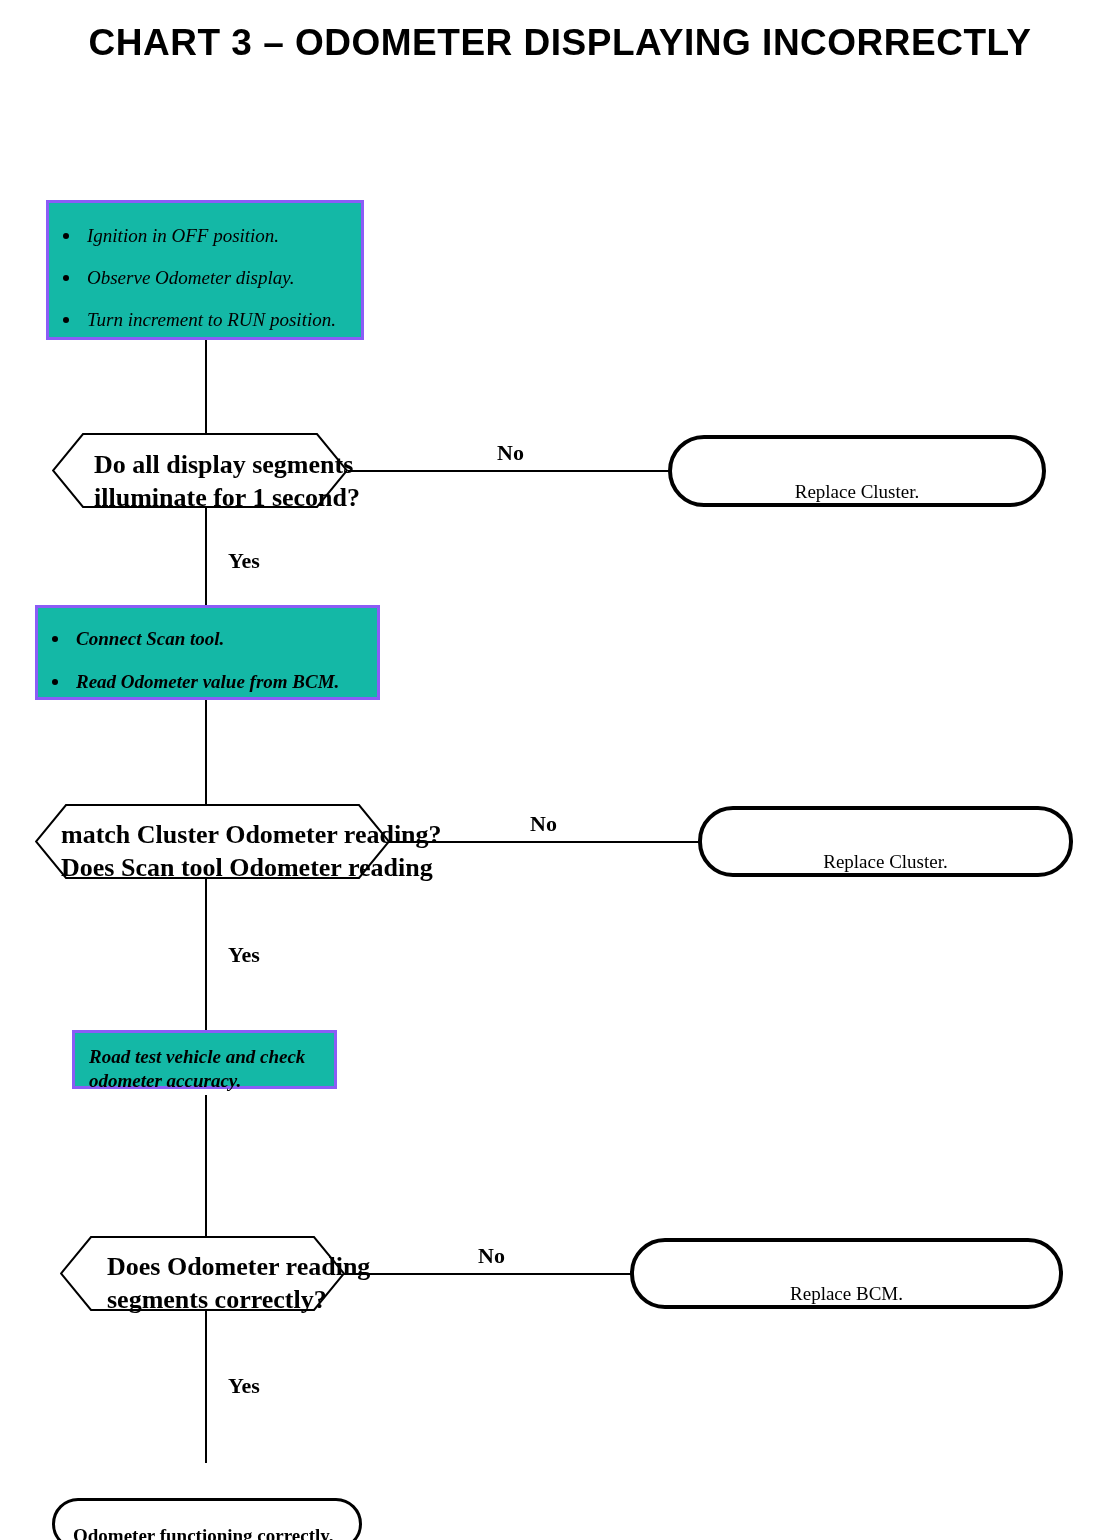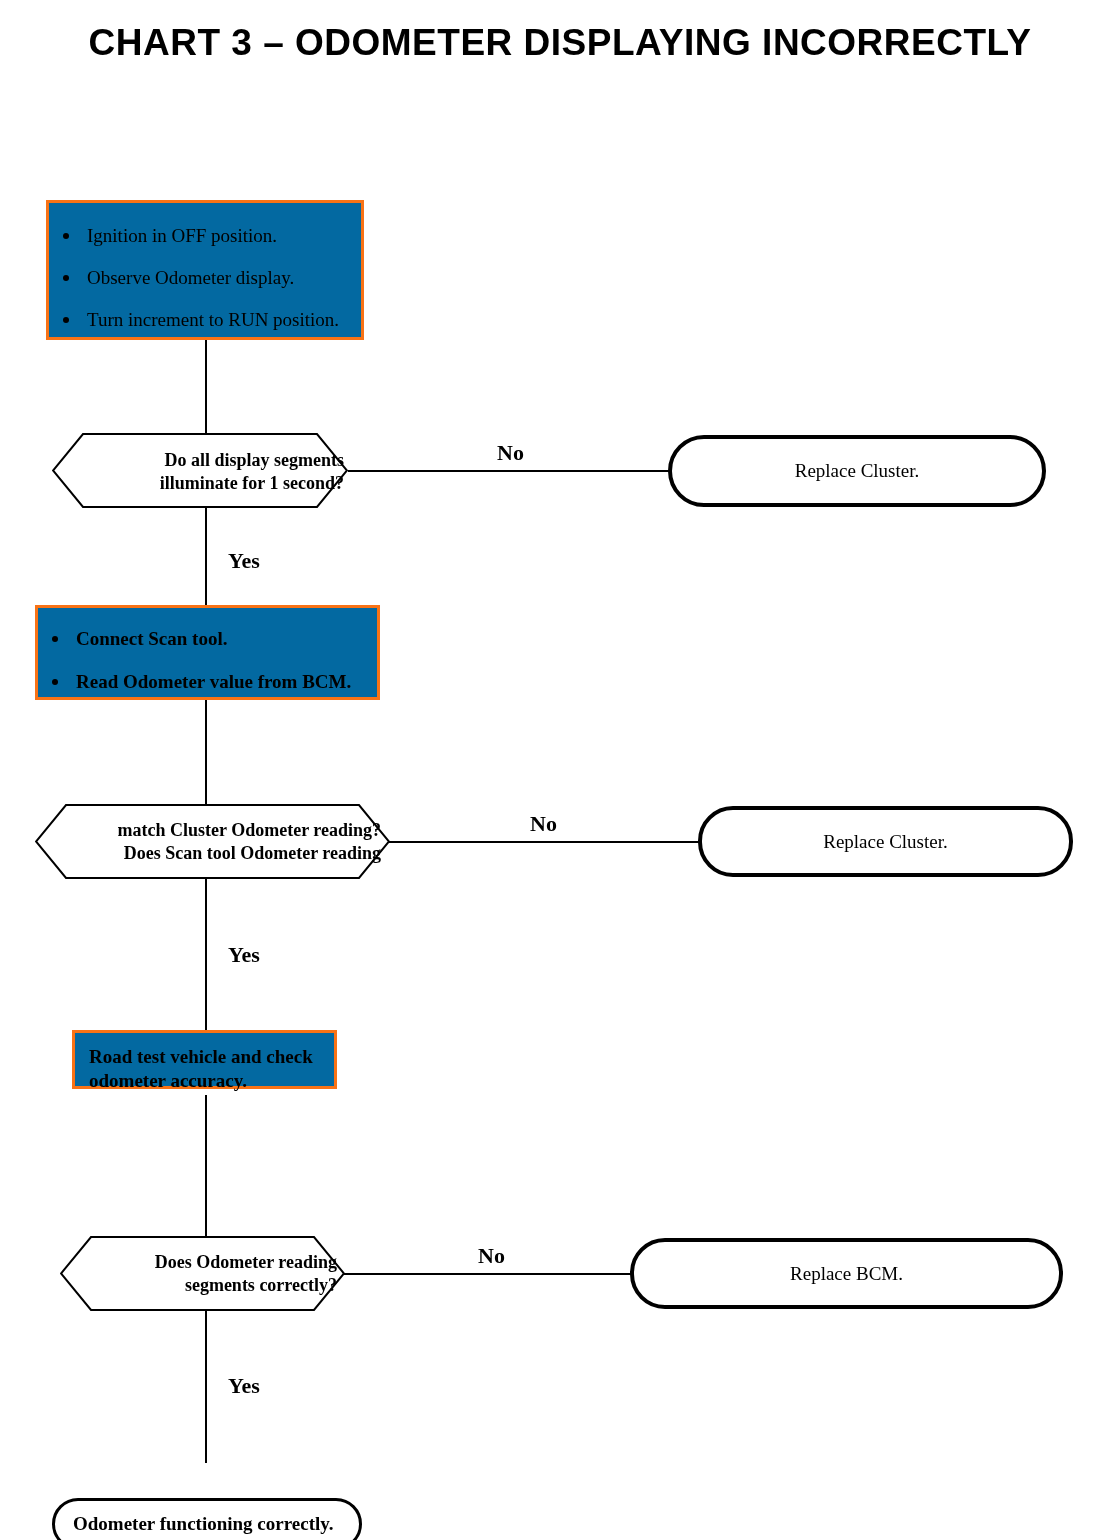--- a/index.html
+++ b/index.html
@@ -28,23 +28,24 @@
     font-family: "Liberation Sans", "DejaVu Sans", sans-serif;
     font-weight: bold;
     font-size: 37px;
     letter-spacing: 0.5px;
     white-space: nowrap;
   }
 
   
   .proc-box {
     position: absolute;
-    background: #0369a1;
-    border: 3px solid #f97316;
+    background: #14b8a6;
+    border: 3px solid #8b5cf6;
     box-sizing: border-box;
+    font-style: italic;
   }
 
   .bullet-list {
     list-style: none;
     margin: 0;
     padding: 0;
   }
   .bullet-list li {
     position: relative;
     padding-left: 38px;
@@ -76,35 +77,35 @@
     position: absolute;
   }
   .hexagon svg {
     position: absolute;
     left: 0;
     top: 0;
     display: block;
   }
   .hex-label {
     position: absolute;
-    font-size: 18px;
+    font-size: 26px;
     font-weight: bold;
     line-height: 1.26;
     white-space: nowrap;
-    text-align: right;
+    text-align: left;
   }
 
   
   .round-box {
     position: absolute;
     background: #ffffff;
     border: 4px solid #000000;
     box-sizing: border-box;
     display: flex;
-    align-items: center;
+    align-items: flex-end;
     justify-content: center;
     font-size: 19px;
     white-space: nowrap;
   }
   .round-box.small-border { border-width: 3px; }
   .round-box.left-align {
     justify-content: flex-start;
     padding-left: 18px;
     font-weight: bold;
     margin-top: 40px;

